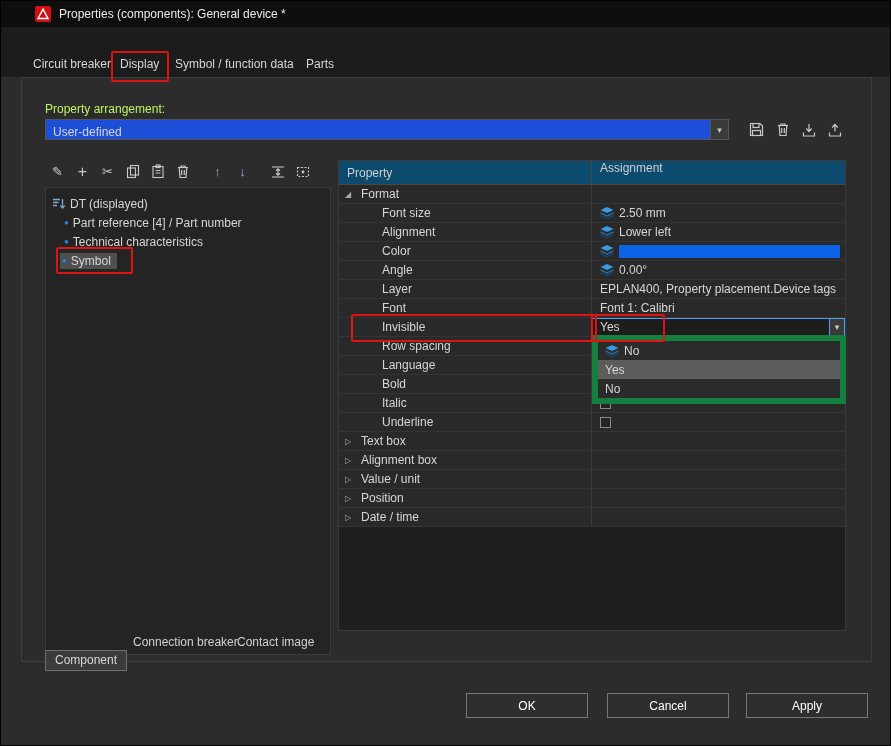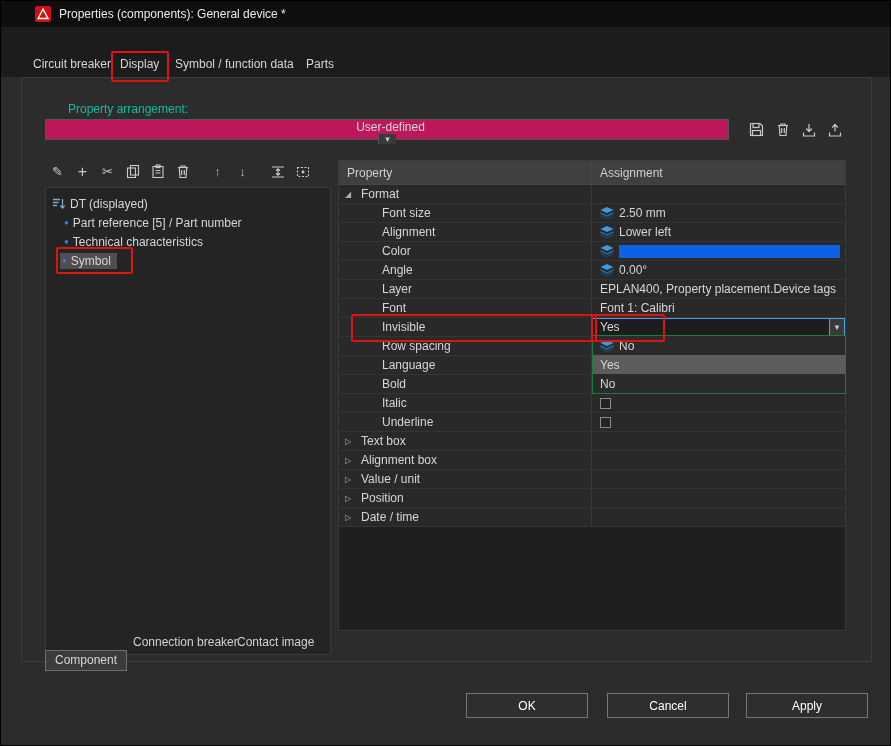--- a/index.html
+++ b/index.html
@@ -13,59 +13,59 @@
   .title{color:#eaeaea;}
   .close{position:absolute;right:10px;top:3px;width:20px;height:20px;display:flex;align-items:center;justify-content:center;color:#d9d9d9;font-size:15px;}
 
   
   .topregion{position:absolute;left:0;top:26px;width:100%;height:50px;background:#1c1c1c;}
   .tab{position:absolute;top:51px;height:25px;line-height:25px;color:#d6d6d6;padding:0 2px;white-space:nowrap;}
 
   
   .panel{position:absolute;left:20px;top:76px;width:851px;height:585px;background:#2c2c2c;border:1px solid #3d3d3d;box-sizing:border-box;}
 
-  .arrlabel{position:absolute;left:44px;top:101px;color:#14b8a6;margin-left:23px;}
-  .arrcombo{position:absolute;left:44px;top:118px;width:684px;height:21px;background:#be185d;border:1px solid #555;box-sizing:border-box;display:flex;align-items:center;flex-direction:column;}
+  .arrlabel{position:absolute;left:44px;top:101px;color:#bef264;}
+  .arrcombo{position:absolute;left:44px;top:118px;width:684px;height:21px;background:#1d4ed8;border:1px solid #555;box-sizing:border-box;display:flex;align-items:flex-end;}
   .arrval{flex:1;padding-left:7px;}
   .arrbtn{width:17px;height:100%;border-left:1px solid #555;background:#3a3a3a;display:flex;align-items:center;justify-content:center;font-size:9px;color:#c9c9c9;}
   .icobtn{position:absolute;top:118px;width:21px;height:21px;display:flex;align-items:center;justify-content:center;}
 
   
   .ltb{position:absolute;left:44px;top:158px;width:286px;height:25px;display:flex;align-items:center;}
   .tool{width:25px;height:22px;display:flex;align-items:center;justify-content:center;color:#c9c9c9;font-size:13px;}
   .sep{width:10px;}
   .arrowglyph{color:#9db4cc;font-size:13px;}
   .tree{position:absolute;left:44px;top:186px;width:286px;height:468px;background:#242424;border:1px solid #3a3a3a;box-sizing:border-box;padding-top:6px;}
   .titem{height:19px;display:flex;align-items:center;padding-left:6px;white-space:nowrap;}
   .titem.child{padding-left:18px;}
   .bullet{color:#2f80d8;font-size:8px;margin-right:4px;}
   .tsel{display:inline-flex;align-items:center;background:#4f4f4f;padding:1px 6px 1px 2px;}
   .sorticon{margin-right:4px;flex:none;}
 
   
   .tbl{position:absolute;left:337px;top:159px;width:508px;height:471px;background:#1f1f1f;border:1px solid #3a3a3a;box-sizing:border-box;}
-  .thead{display:flex;height:23px;background:#404040;border-bottom:1px solid #474747;align-items:center;color:#cfcfcf;}
+  .thead{display:flex;height:23px;background:#0c4a6e;border-bottom:1px solid #474747;color:#cfcfcf;}
   .hc1{width:253px;padding-left:8px;border-right:1px solid #474747;height:100%;display:flex;align-items:center;box-sizing:border-box;}
   .hc2{flex:1;padding-left:8px;}
   .trow{display:flex;height:19px;background:#292929;border-bottom:1px solid #343434;box-sizing:border-box;}
   .c1{width:253px;border-right:1px solid #3a3a3a;display:flex;align-items:center;box-sizing:border-box;white-space:nowrap;}
   .c1.group{padding-left:6px;}
   .c1.sub{padding-left:43px;}
   .exp{width:16px;color:#ababab;font-size:8px;flex:none;}
   .c2{flex:1;display:flex;align-items:center;padding:0 3px 0 8px;white-space:nowrap;overflow:hidden;}
   .c2.nopad{padding:0;}
   .lyr{margin-right:5px;flex:none;}
   .colorbar{flex:1;height:13px;background:#0b62e4;margin-right:2px;}
   .cb{width:11px;height:11px;border:1px solid #8a8a8a;background:#242424;box-sizing:border-box;}
 
   .combo{flex:1;height:100%;display:flex;align-items:center;border:1px solid #4f9ee8;background:#1d1d1d;box-sizing:border-box;}
   .combo-val{padding-left:7px;flex:1;}
   .combo-btn{width:14px;height:100%;background:#3a3a3a;border-left:1px solid #4f9ee8;display:flex;align-items:center;justify-content:center;font-size:9px;color:#ccc;}
 
-  .dd{position:absolute;left:591px;top:334px;width:254px;background:#2b2b2b;border:1px solid #15803d;box-sizing:border-box;z-index:6;}
+  .dd{position:absolute;left:591px;top:334px;width:254px;background:#2b2b2b;border:6px solid #15803d;box-sizing:border-box;z-index:6;}
   .dditem{height:19px;display:flex;align-items:center;padding-left:7px;}
   .dditem.selected{background:#5c5c5c;}
 
   
   .btab-active{position:absolute;left:44px;top:631px;height:21px;line-height:19px;padding:0 9px;background:#3b3b3b;border:1px solid #6e6e6e;box-sizing:border-box;margin-top:18px;}
   .btab{position:absolute;top:631px;height:21px;line-height:21px;color:#d2d2d2;}
 
   
   .btn{position:absolute;top:692px;width:122px;height:25px;background:#2e2e2e;border:1px solid #767676;color:#ffffff;display:flex;align-items:center;justify-content:center;box-sizing:border-box;}
 
@@ -211,21 +211,21 @@
 
   <div class="tree">
     <div class="titem">
       <svg class="sorticon" width="14" height="13">
           <use href="#sortg"></use>
         </svg>
       <span>DT (displayed)</span>
     </div>
     <div class="titem child">
       <span class="bullet">●</span>
-      <span>Part reference [5] / Part number</span>
+      <span>Part reference [4] / Part number</span>
     </div>
     <div class="titem child">
       <span class="bullet">●</span>
       <span>Technical characteristics</span>
     </div>
     <div class="titem child" style="padding-left:14px">
       <span class="tsel">
         <span class="bullet">●</span>
         <span>Symbol</span>
       </span>

